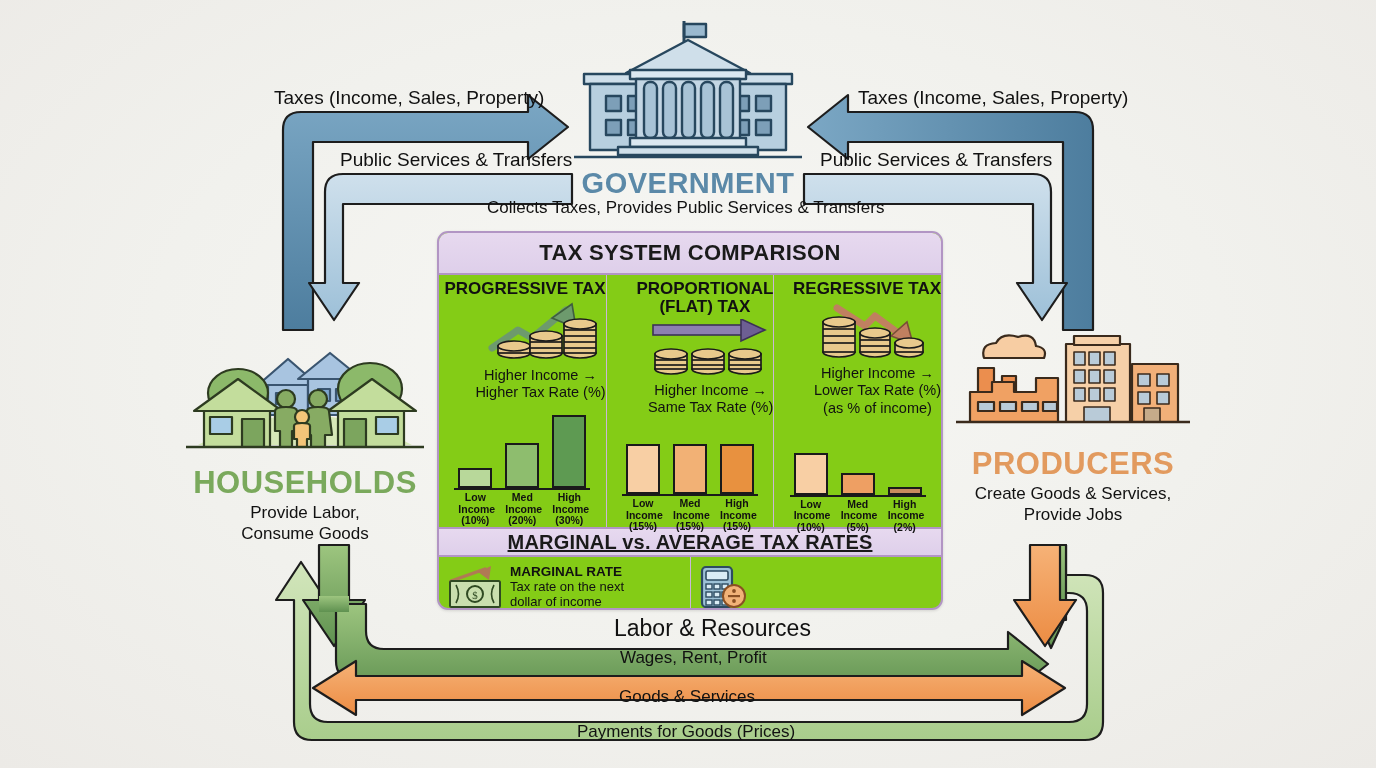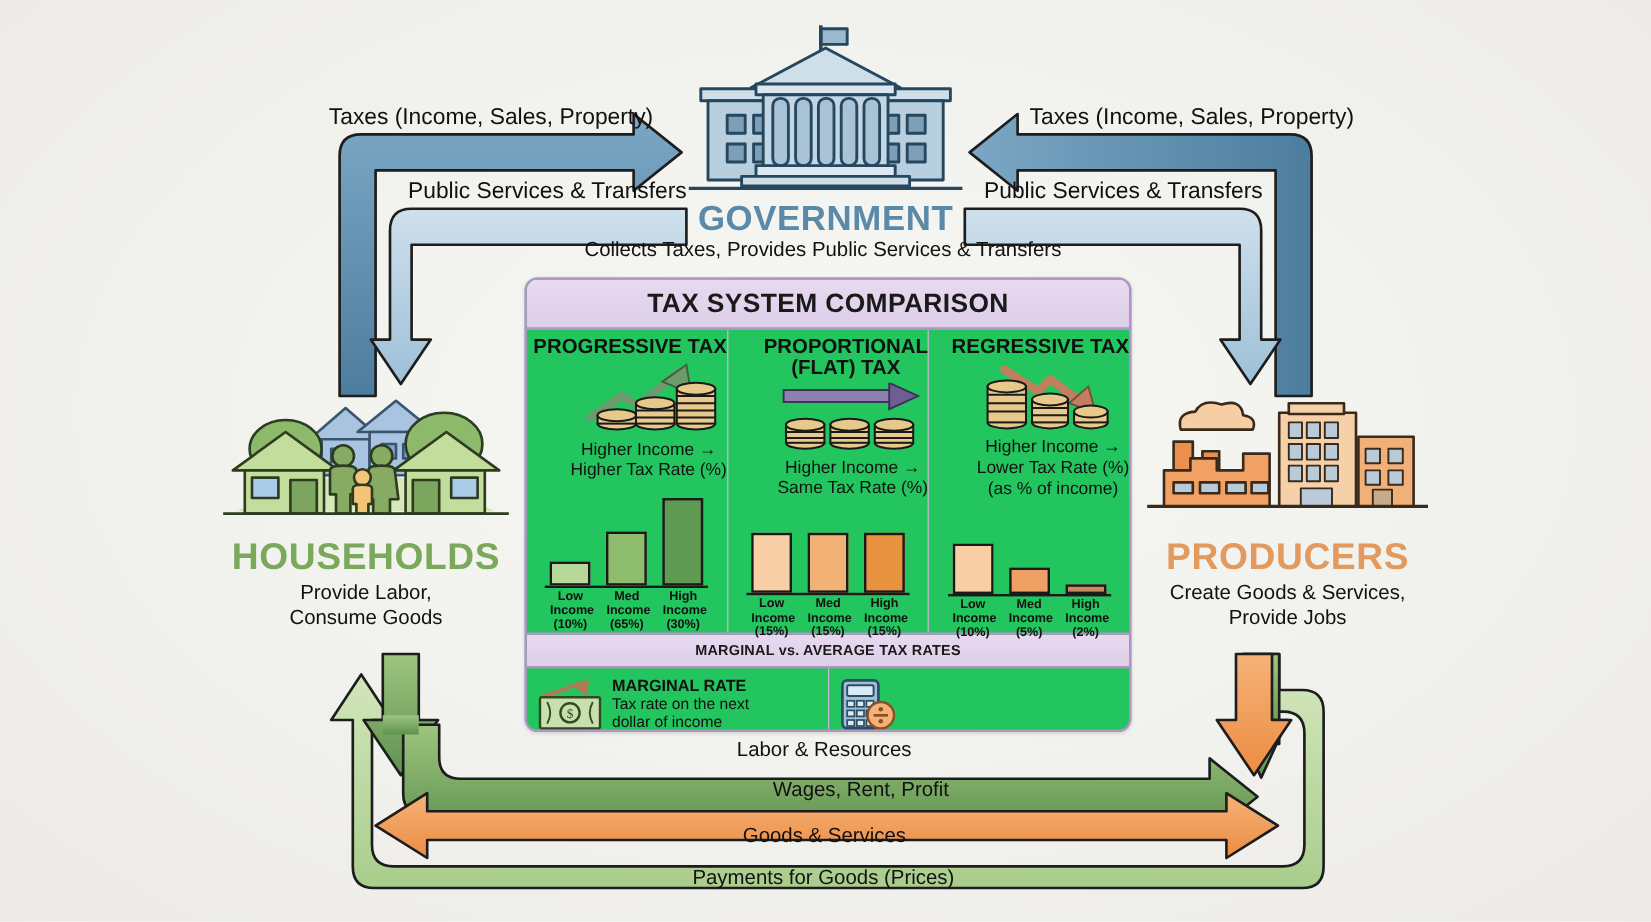--- a/index.html
+++ b/index.html
@@ -12,50 +12,50 @@
   svg{display:block;}
   .lbl{position:absolute;color:#111;white-space:nowrap;}
   #flowsvg{position:absolute;left:0;top:0;width:1376px;height:768px;pointer-events:none;}
 
   
   .t-tax-left{left:274px;top:87px;font-size:19px;}
   .t-tax-right{left:858px;top:87px;font-size:19px;}
   .t-ps-left{left:340px;top:149px;font-size:19px;}
   .t-ps-right{left:820px;top:149px;font-size:19px;}
   .t-govsub{left:487px;top:198px;font-size:17px;}
-  .t-labor{left:614px;top:615px;font-size:17px;}
-  .t-wages{left:644px;top:648px;font-size:17px;}
+  .t-labor{left:614px;top:615px;font-size:23px;}
+  .t-wages{left:620px;top:648px;font-size:17px;}
   .t-goods{left:619px;top:687px;font-size:17px;}
   .t-pay{left:577px;top:722px;font-size:17px;}
 
   
   .entity{position:absolute;text-align:center;}
   .entity .name{font-size:31px;font-weight:bold;letter-spacing:.5px;line-height:1.05;}
   .entity .desc{font-size:17px;color:#111;line-height:1.25;margin-top:2px;}
-  #households{left:167px;top:330px;width:276px;}
+  #households{left:167px;top:349px;width:276px;}
   #producers{left:935px;top:330px;width:276px;}
   #government{left:560px;top:18px;width:256px;}
   #government .name{font-size:29px;color:#5b89a8;}
   #households .name{color:#7aa95c;}
   #producers .name{color:#e29a5e;}
 
   
   #taxpanel{
     position:absolute;left:437px;top:231px;width:502px;height:375px;
-    background:#22c55e;border:2px solid #b295c4;border-radius:11px;
+    background:#84cc16;border:2px solid #b295c4;border-radius:11px;
     box-shadow:0 1px 3px rgba(0,0,0,.12);overflow:hidden;
   }
   .panel-head{
     background:linear-gradient(#e7d9ef,#decfea);
     border-bottom:2px solid #b295c4;
     text-align:center;font-weight:bold;color:#1a1a1a;
   }
   #tp-title{height:40px;line-height:40px;font-size:22px;letter-spacing:.3px;}
-  #tp-mhead{height:26px;line-height:26px;font-size:12px;letter-spacing:.2px;
-    border-top:2px solid #b295c4;}
+  #tp-mhead{height:26px;line-height:26px;font-size:20px;letter-spacing:.2px;
+    border-top:2px solid #b295c4;text-decoration:underline;}
   #cols{display:flex;height:252px;}
   .col{flex:1;border-right:1.5px solid #cbb6d8;display:flex;flex-direction:column;
        align-items:flex-end;padding-top:5px;box-sizing:border-box;}
   .col:last-child{border-right:none;}
   .col h3{margin:0;font-size:17px;font-weight:bold;text-align:center;line-height:1.08;color:#111;}
   .icon-wrap{height:62px;display:flex;align-items:flex-end;justify-content:center;margin-top:2px;}
   .col .sub{font-size:14.5px;text-align:center;line-height:1.18;margin-top:5px;color:#111;}
   .chartbox{margin-top:auto;width:100%;display:flex;justify-content:center;}
   .bars{display:flex;align-items:flex-end;gap:13px;height:78px;
         border-bottom:2.5px solid #1a1a1a;padding:0 4px;}
@@ -363,21 +363,21 @@
             </div>
             <div class="xlabels">
               <div class="xlabel">
                 <div>Low</div>
                 <div>Income</div>
                 <div>(10%)</div>
               </div>
               <div class="xlabel">
                 <div>Med</div>
                 <div>Income</div>
-                <div>(65%)</div>
+                <div>(20%)</div>
               </div>
               <div class="xlabel">
                 <div>High</div>
                 <div>Income</div>
                 <div>(30%)</div>
               </div>
             </div>
           </div>
         </div>
       </div>

